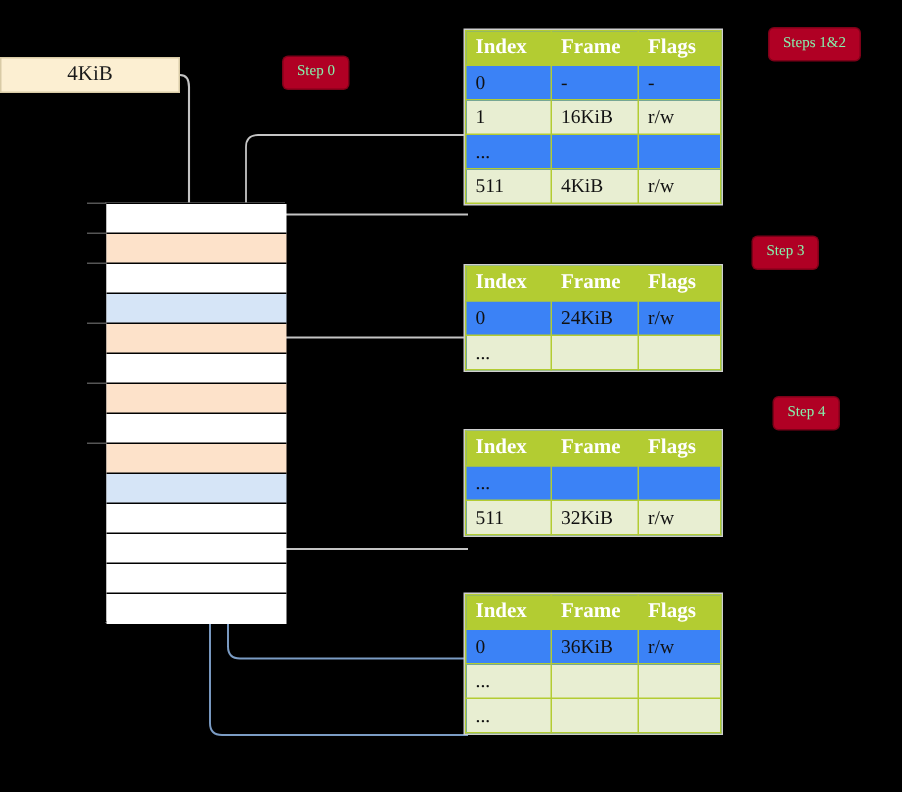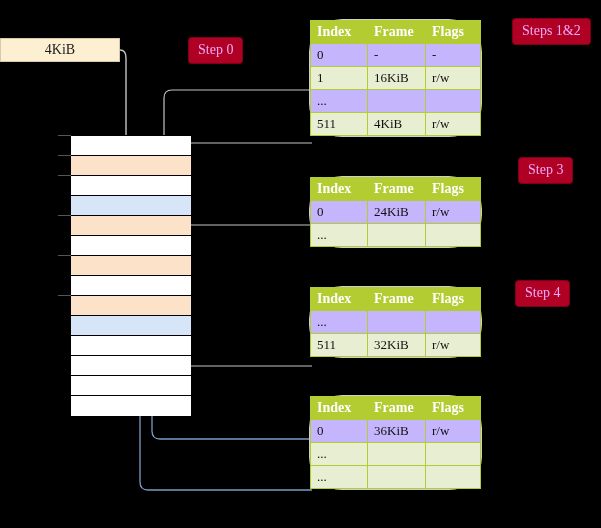--- a/index.html
+++ b/index.html
@@ -39,32 +39,32 @@
     display: flex;
     align-items: center;
     justify-content: center;
     font-size: 14px;
     color: #1a1a1a;
   }
   
   .badge {
     position: absolute;
     background: #b00024;
-    color: #f0abfc;
-    font-size: 14px;
+    color: #86efac;
+    font-size: 10px;
     line-height: 1;
     padding: 5px 9px 6px 9px;
     border-radius: 3px;
     white-space: nowrap;
     box-shadow: 0 0 0 1px #7d0018;
   }
   #badge-step0 { left: 189px; top: 38px; }
   #badge-steps12 { left: 513px; top: 19px; }
-  #badge-step3 { left: 519px; top: 158px; }
-  #badge-step4 { left: 516px; top: 265px; margin-top: 16px; }
+  #badge-step3 { left: 502px; top: 158px; }
+  #badge-step4 { left: 516px; top: 265px; }
 
   
   #memcol {
     position: absolute;
     left: 70px;
     top: 135px;
     width: 120px;
     height: 280px;
     box-sizing: border-box;
     border: 1px solid #000000;
@@ -88,26 +88,25 @@
     left: 58px;
     width: 13px;
     height: 0;
     border-top: 1px solid #555555;
   }
 
   
   .ptable {
     position: absolute;
     border-collapse: collapse;
-    background: #c4b5fd;
+    background: #3b82f6;
     font-size: 13px;
     color: #111111;
     table-layout: fixed;
     box-shadow: 0 0 0 1px #cfcfcf;
-    border-radius: 32px;
   }
   .ptable th {
     background: #b3cc32;
     color: #ffffff;
     font-weight: bold;
     text-align: left;
     padding: 3px 6px;
     border: 1px solid #b3cc32;
     font-size: 14px;
     height: 20px;

